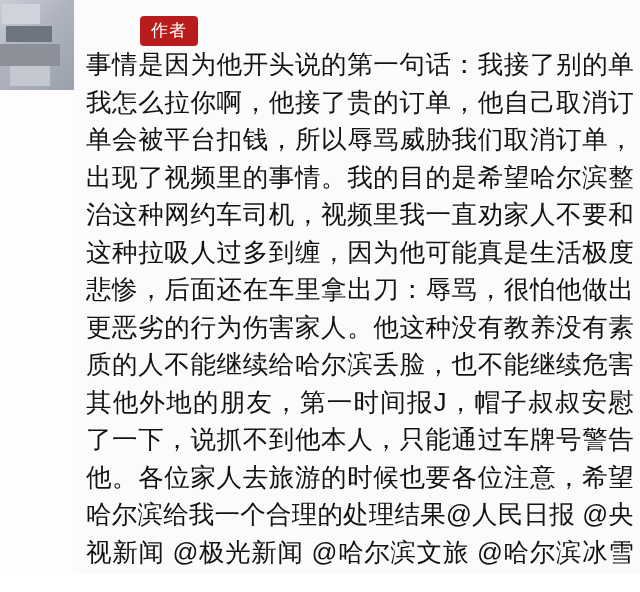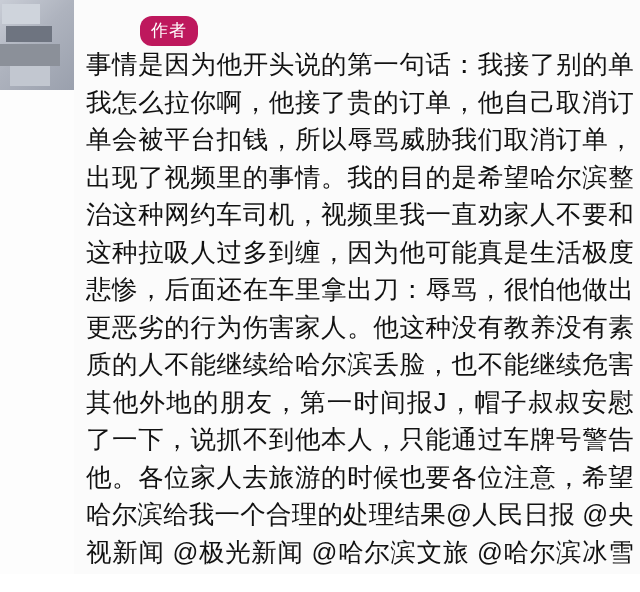--- a/index.html
+++ b/index.html
@@ -41,26 +41,26 @@
   .avatar .b1 { left: 2px;  top: 4px;  width: 38px; height: 20px; background:#cfd4dc; }
   .avatar .b2 { left: 6px;  top: 26px; width: 46px; height: 16px; background:#6e7480; }
   .avatar .b3 { left: 0px;  top: 44px; width: 60px; height: 22px; background:#8b9099; }
   .avatar .b4 { left: 10px; top: 66px; width: 40px; height: 20px; background:#c2c7d0; }
 
   
   .author-badge {
     position: absolute;
     left: 140px;
     top: 16px;
-    background: #be185d;
+    background: #b91c1c;
     color: #ffffff;
     font-size: 17px;
     line-height: 1;
     padding: 6px 11px 7px 11px;
-    border-radius: 12px;
+    border-radius: 4px;
     letter-spacing: 1px;
     font-weight: 400;
     white-space: nowrap;
   }
 
   
   .comment-body {
     position: absolute;
     left: 86px;
     top: 46px;

